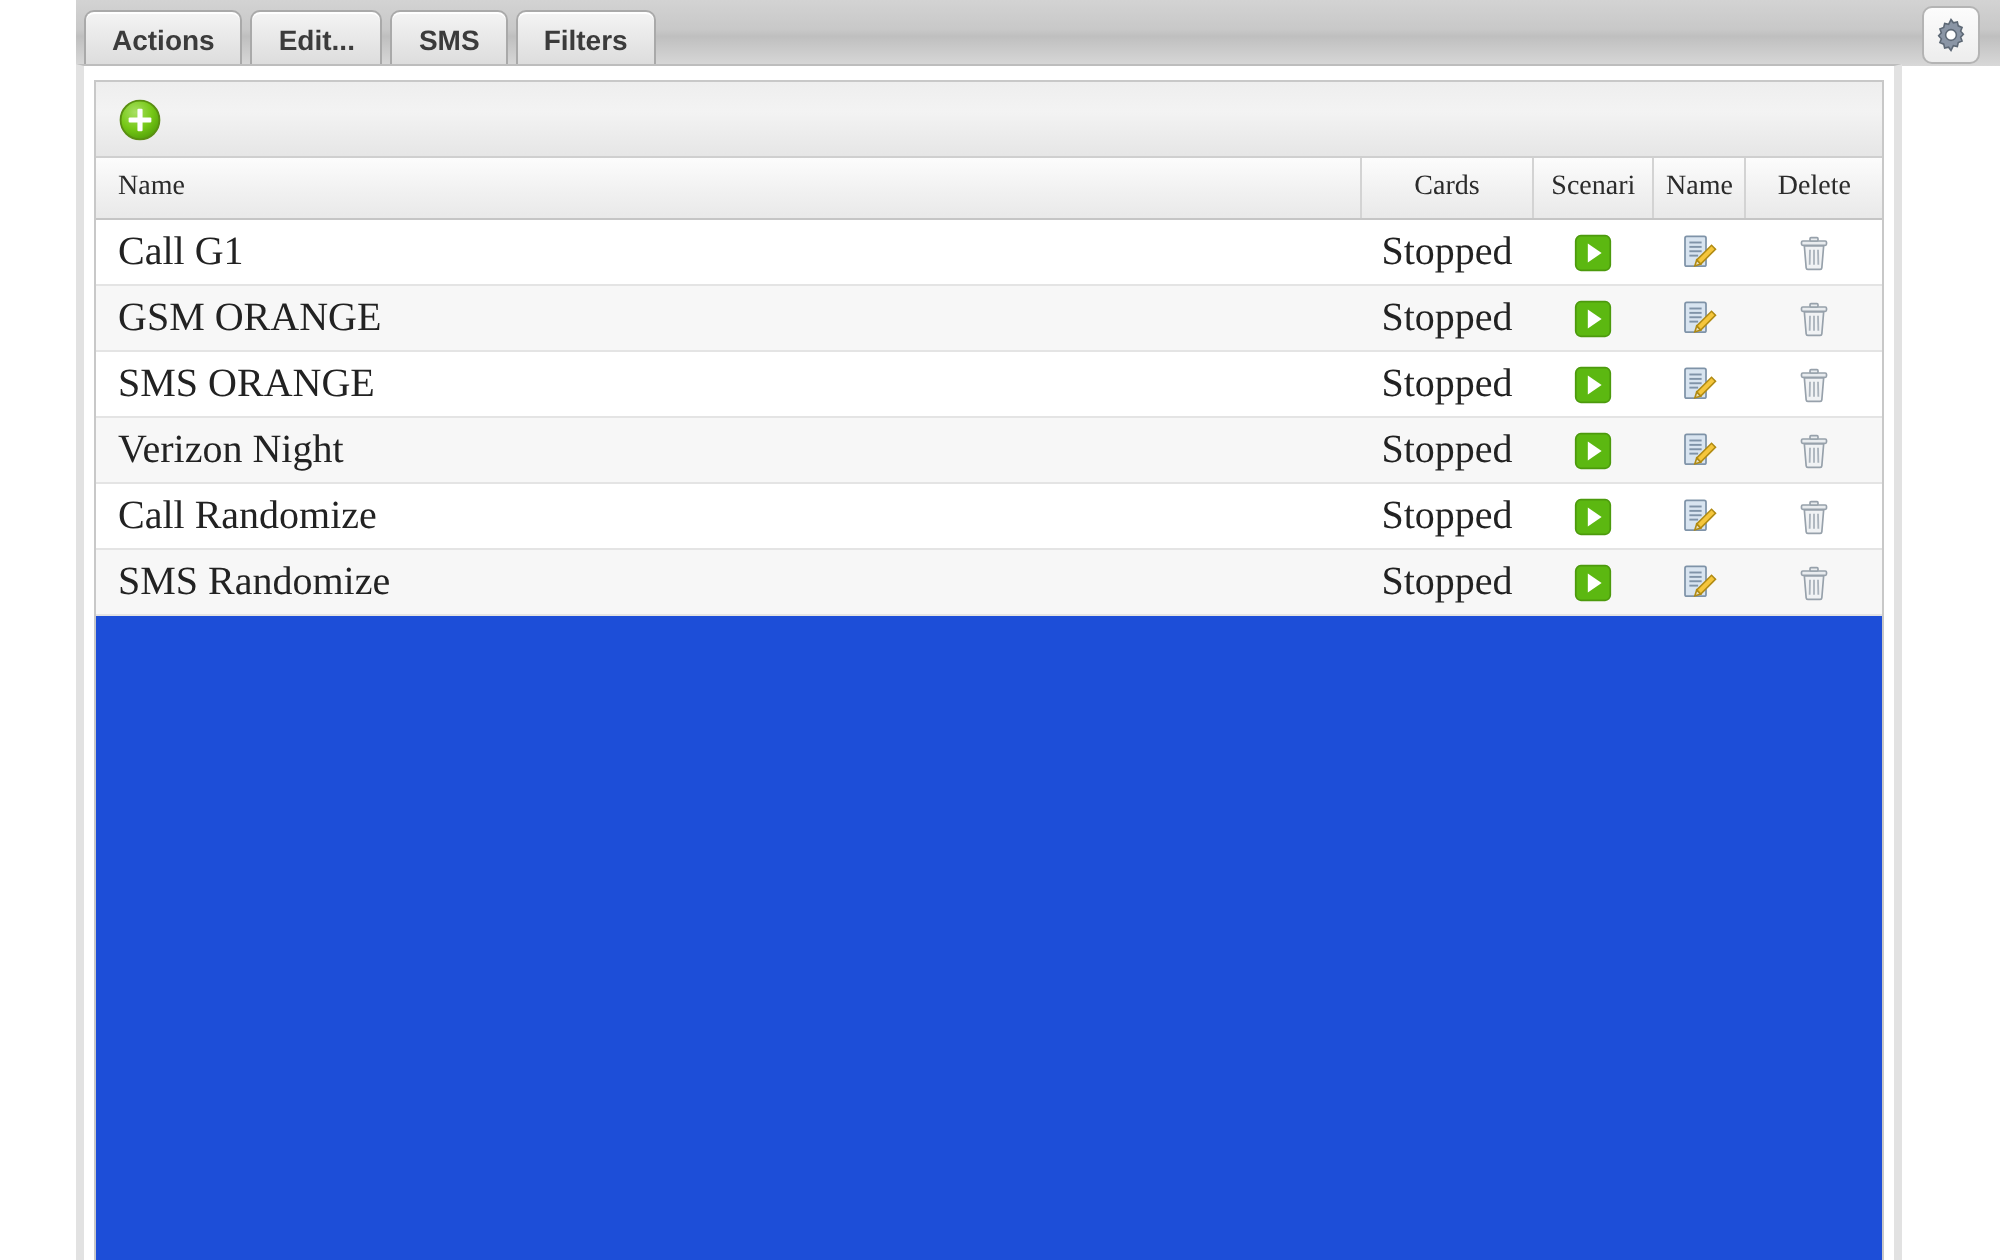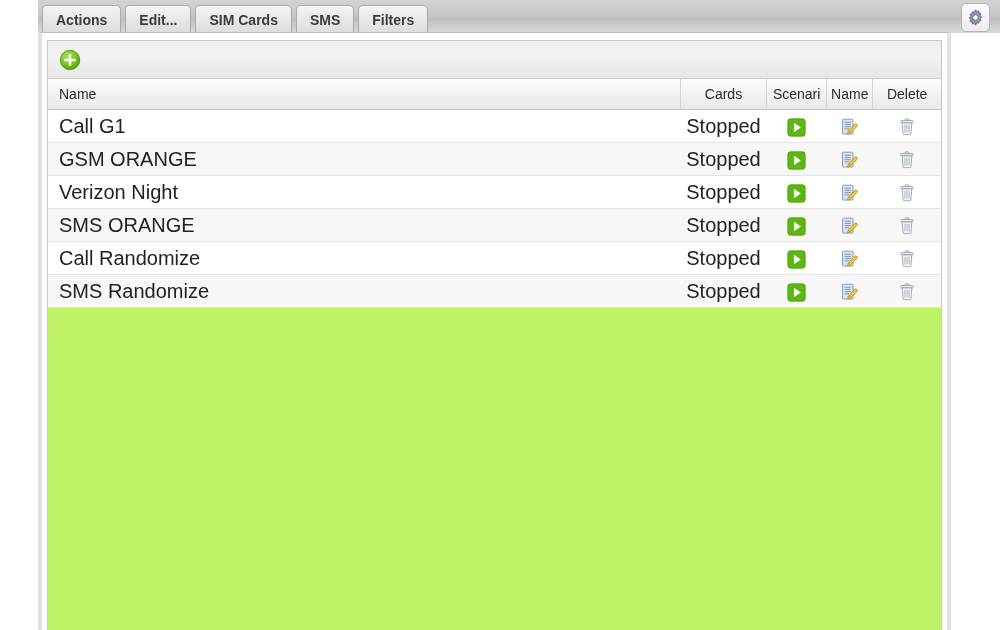--- a/index.html
+++ b/index.html
@@ -97,23 +97,24 @@
   }
 
   .panel-inner {
     position: absolute;
     left: 5px;
     top: 7px;
     right: 5px;
     bottom: 0;
     border: 1px solid #c8c8c8;
     border-bottom: none;
-    background: #bef264;
+    background: #1d4ed8;
     box-sizing: border-box;
     overflow: hidden;
+    font-family: Liberation Serif, serif;
   }
 
   
   .toolbar {
     height: 38px;
     background: linear-gradient(to bottom, #eeeeee 0%, #f3f3f3 40%, #e6e6e6 100%);
     border-bottom: 1px solid #cfcfcf;
     display: flex;
     align-items: center;
     padding-left: 11px;
@@ -184,23 +185,20 @@
 
 <div id="app">
 
   <div class="tabstrip">
     <div class="tabs">
       <div class="tab">
         <span>Actions</span>
       </div>
       <div class="tab">
         <span>Edit...</span>
-      </div>
-      <div class="tab">
-        <span>SIM Cards</span>
       </div>
       <div class="tab">
         <span>SMS</span>
       </div>
       <div class="tab">
         <span>Filters</span>
       </div>
     </div>
 
     <div class="gear-btn">
@@ -327,21 +325,21 @@
       <g stroke="#aab3bc" stroke-width="1.1">
         <line x1="9.6" y1="9.4" x2="9.4" y2="18.4"></line>
         <line x1="12" y1="9.4" x2="12" y2="18.4"></line>
         <line x1="14.4" y1="9.4" x2="14.6" y2="18.4"></line>
       </g>
     </svg>
   </span>
 </td>
             </tr>
             <tr>
-              <td class="col-name">Verizon Night</td>
+              <td class="col-name">SMS ORANGE</td>
               <td>Stopped</td>
               <td class="icon-cell">
   <span class="icon-wrap">
     <svg width="19" height="19" viewBox="0 0 22 22">
       <rect x="1" y="1" width="20" height="20" rx="3" fill="#5cb811" stroke="#4c9a0d" stroke-width="1"></rect>
       <polygon points="8,5.5 16,11 8,16.5" fill="#ffffff"></polygon>
     </svg>
   </span>
 </td>
               <td class="icon-cell">
@@ -370,21 +368,21 @@
       <g stroke="#aab3bc" stroke-width="1.1">
         <line x1="9.6" y1="9.4" x2="9.4" y2="18.4"></line>
         <line x1="12" y1="9.4" x2="12" y2="18.4"></line>
         <line x1="14.4" y1="9.4" x2="14.6" y2="18.4"></line>
       </g>
     </svg>
   </span>
 </td>
             </tr>
             <tr>
-              <td class="col-name">SMS ORANGE</td>
+              <td class="col-name">Verizon Night</td>
               <td>Stopped</td>
               <td class="icon-cell">
   <span class="icon-wrap">
     <svg width="19" height="19" viewBox="0 0 22 22">
       <rect x="1" y="1" width="20" height="20" rx="3" fill="#5cb811" stroke="#4c9a0d" stroke-width="1"></rect>
       <polygon points="8,5.5 16,11 8,16.5" fill="#ffffff"></polygon>
     </svg>
   </span>
 </td>
               <td class="icon-cell">

